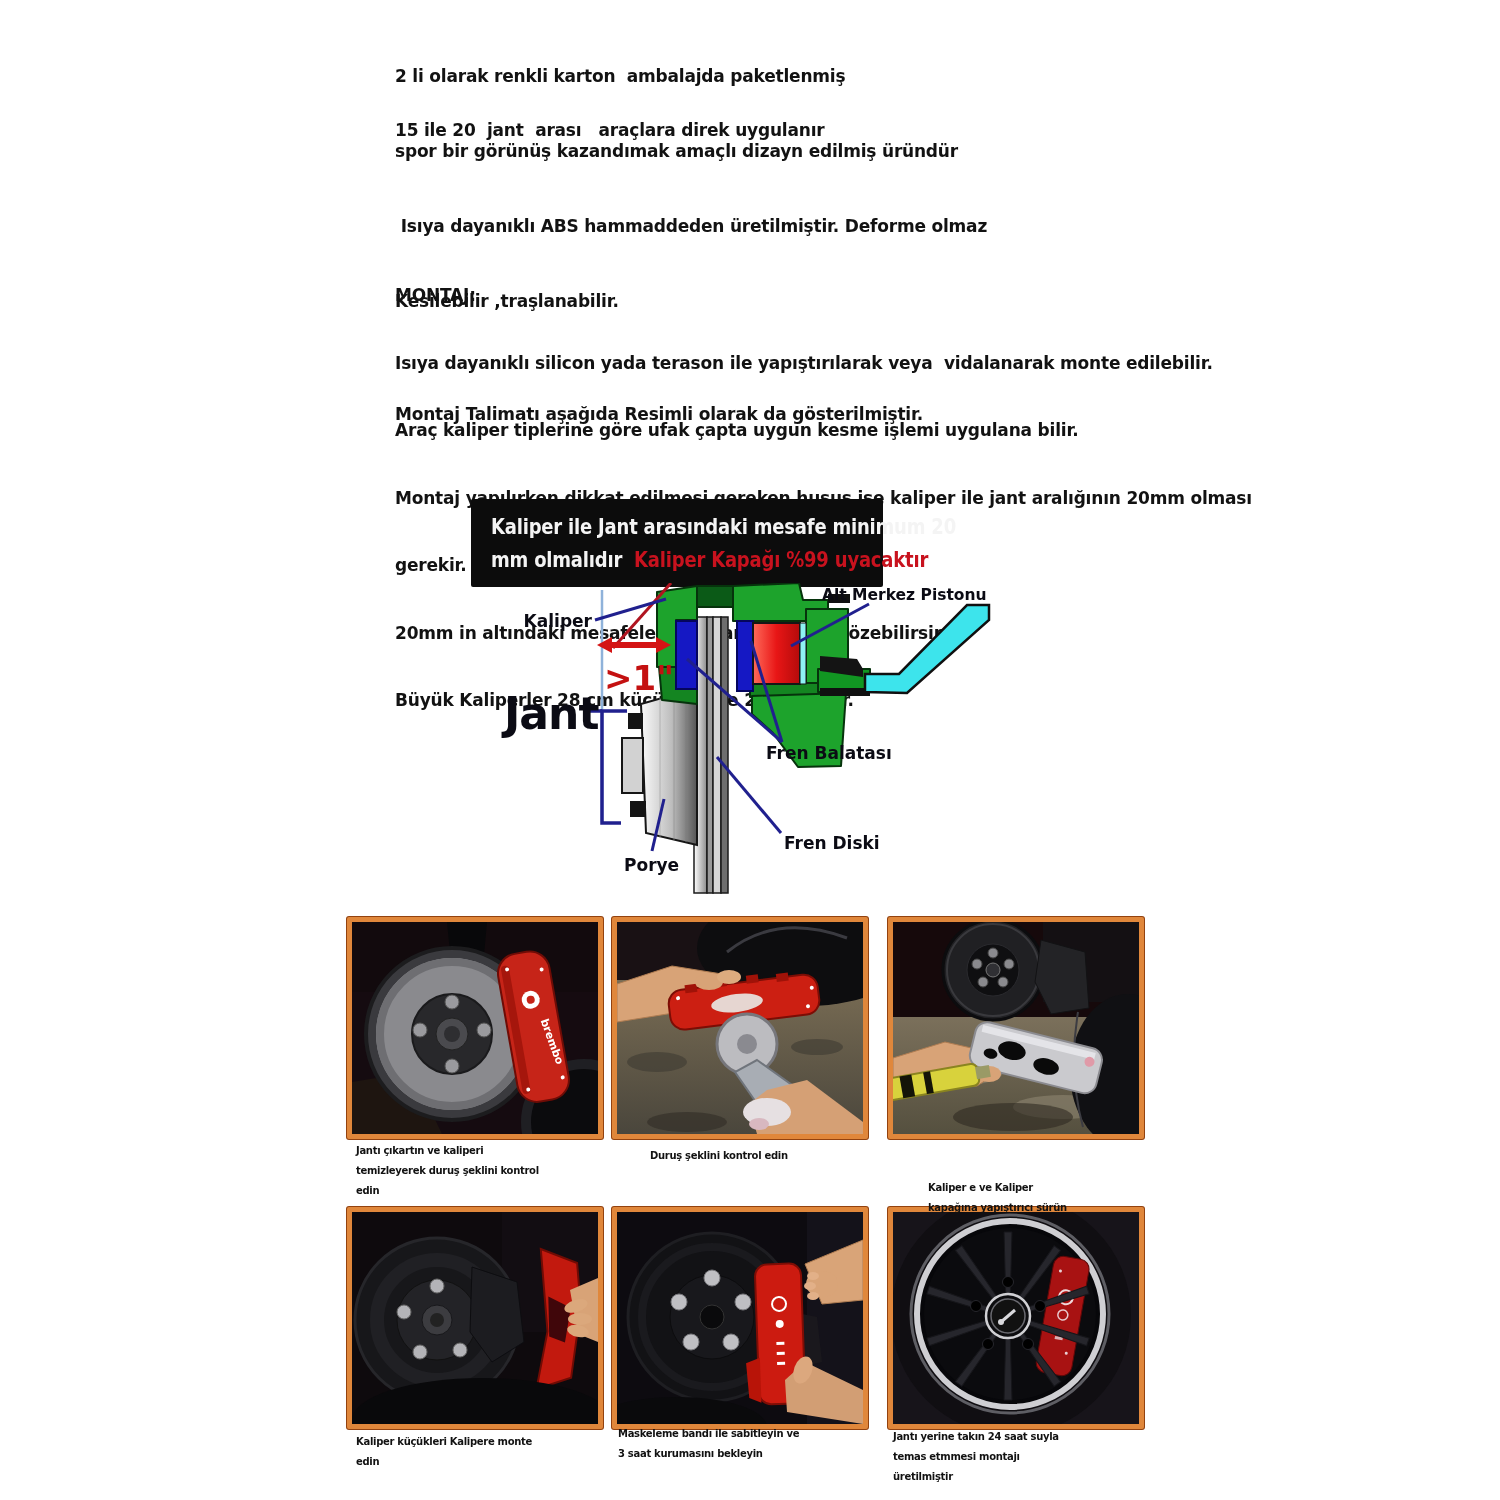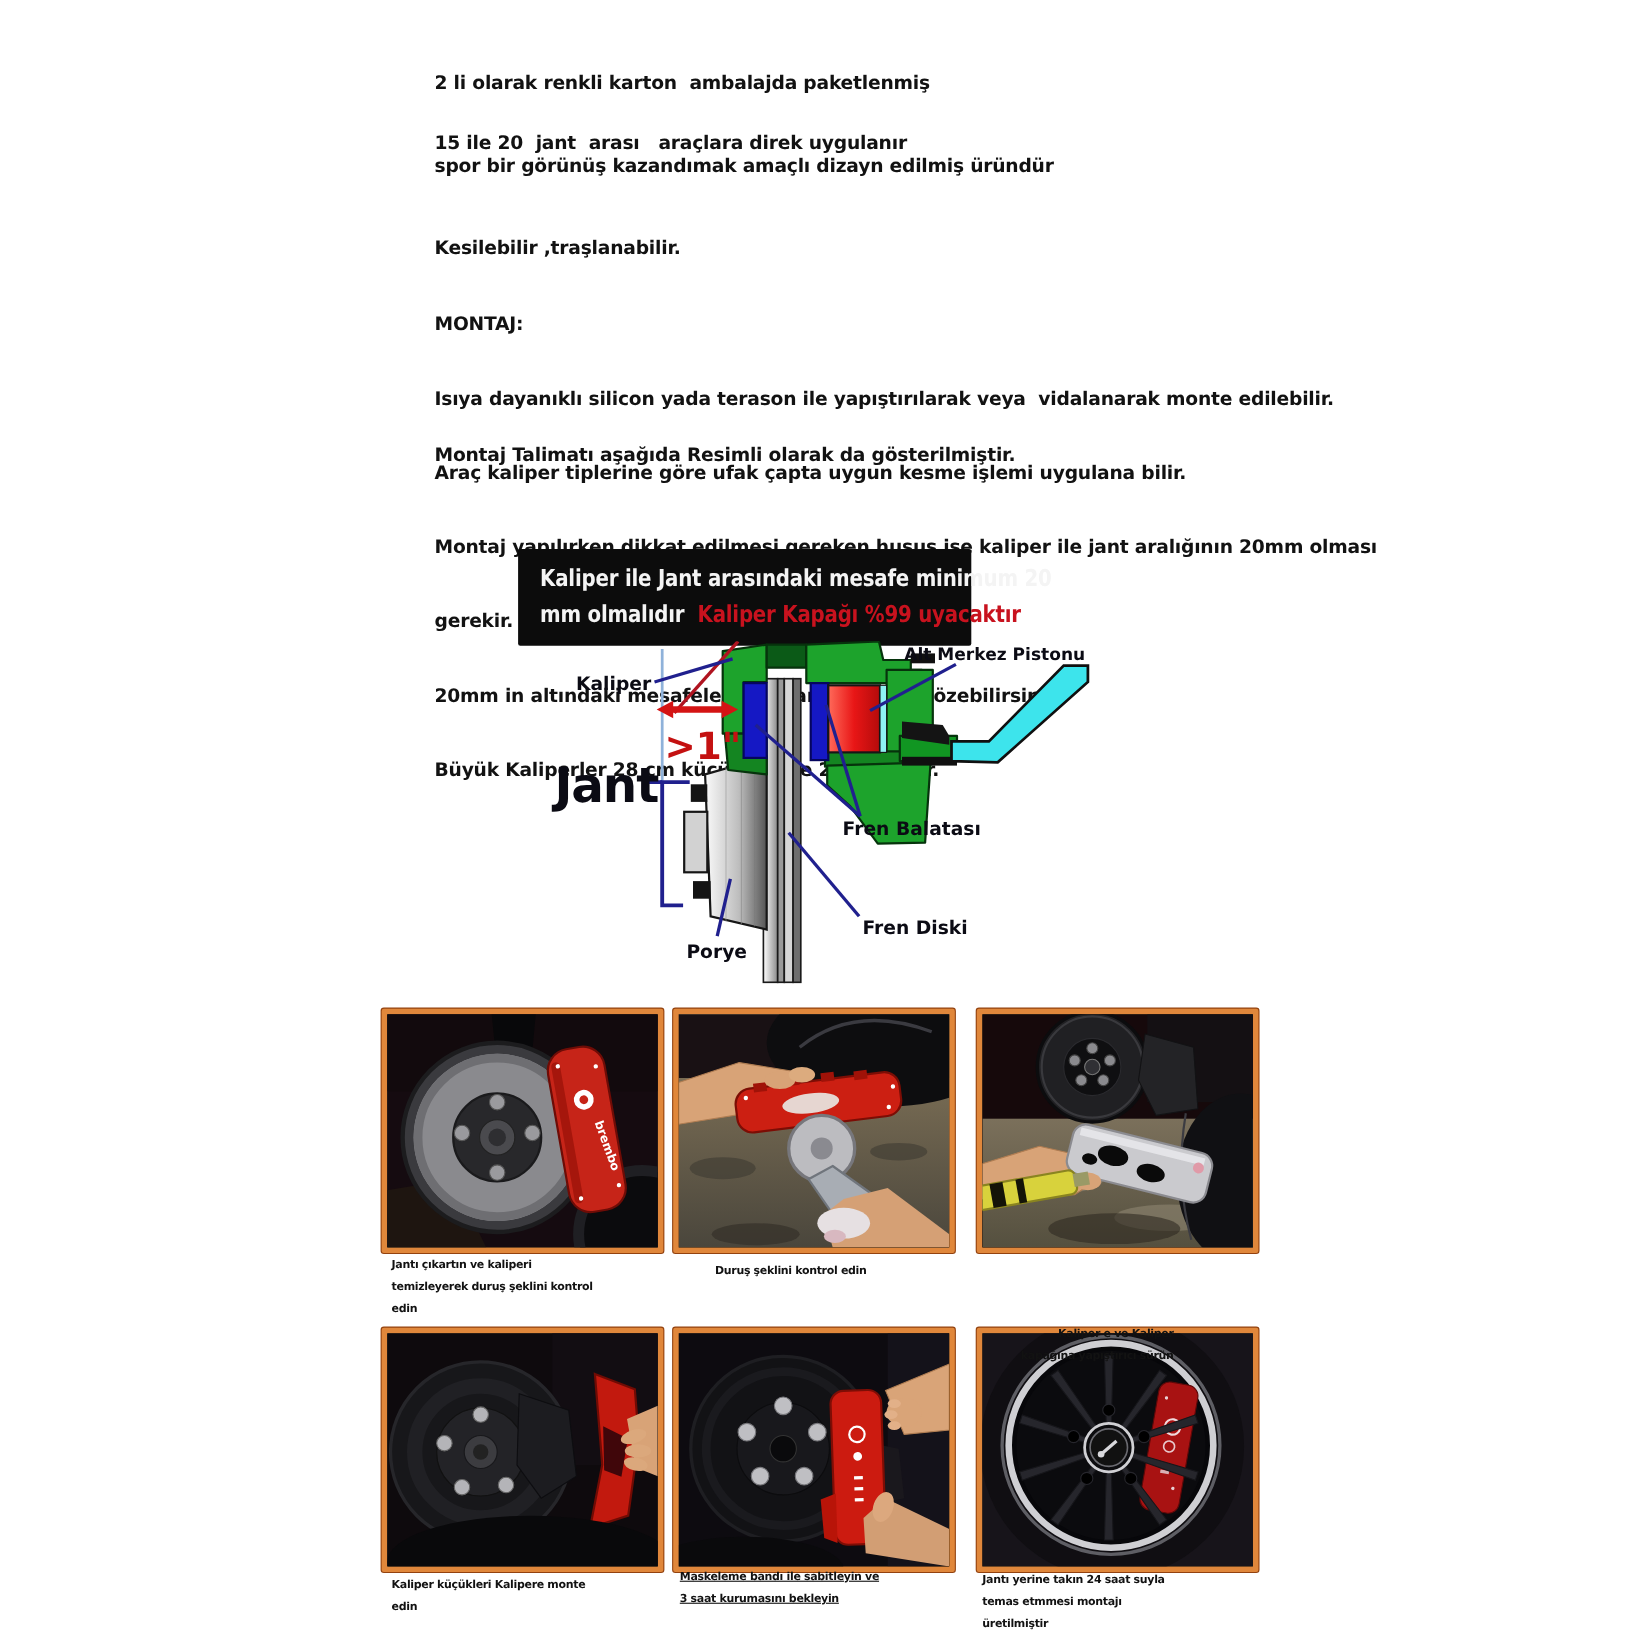--- a/index.html
+++ b/index.html
@@ -17,31 +17,32 @@
   .banner .red{color:#c8121e;margin-left:12px;}
   .diagram{position:absolute;left:460px;top:583px;}
   .diagram text{font-family:"DejaVu Sans","Liberation Sans",sans-serif;font-weight:bold;}
   .photo{position:absolute;width:246px;height:212px;border:5px solid #e0873b;border-radius:2px;
          box-shadow:0 0 0 1px #93420f;background:#111;overflow:hidden;}
   .photo svg{display:block;width:100%;height:100%;}
   .cap{position:absolute;font-weight:bold;font-size:10px;line-height:20px;letter-spacing:-0.3px;}
   .cap div{white-space:nowrap;}
   .p1{left:347px;top:917px;} .p2{left:612px;top:917px;} .p3{left:888px;top:917px;}
   .p4{left:347px;top:1207px;} .p5{left:612px;top:1207px;} .p6{left:888px;top:1207px;}
-  .c1{left:356px;top:1141px;} .c2{left:650px;top:1146px;text-align:center;} .c3{left:928px;top:1203px;text-align:right;}
-  .c4{left:356px;top:1432px;} .c5{left:618px;top:1424px;text-decoration:underline;} .c6{left:893px;top:1427px;}
+  .c1{left:356px;top:1141px;} .c2{left:650px;top:1146px;text-align:center;} .c3{left:928px;top:1178px;}
+  .c4{left:356px;top:1432px;} .c5{left:618px;top:1424px;} .c6{left:893px;top:1427px;}
 </style>
 </head>
 <body>
 
 <div class="page">
 
   <div class="tb intro">
     <div>2 li olarak renkli karton  ambalajda paketlenmiş</div>
     <div>spor bir görünüş kazandımak amaçlı dizayn edilmiş üründür</div>
+    <div> Isıya dayanıklı ABS hammaddeden üretilmiştir. Deforme olmaz</div>
     <div>Kesilebilir ,traşlanabilir.</div>
   </div>
   <div class="tb fitment">15 ile 20  jant  arası   araçlara direk uygulanır</div>
 
   <div class="tb montaj">
     <div>MONTAJ:</div>
     <div>Isıya dayanıklı silicon yada terason ile yapıştırılarak veya  vidalanarak monte edilebilir.</div>
     <div>Araç kaliper tiplerine göre ufak çapta uygun kesme işlemi uygulana bilir.</div>
     <div>Montaj yapılırken dikkat edilmesi gereken husus ise kaliper ile jant aralığının 20mm olması</div>
     <div>gerekir.</div>

